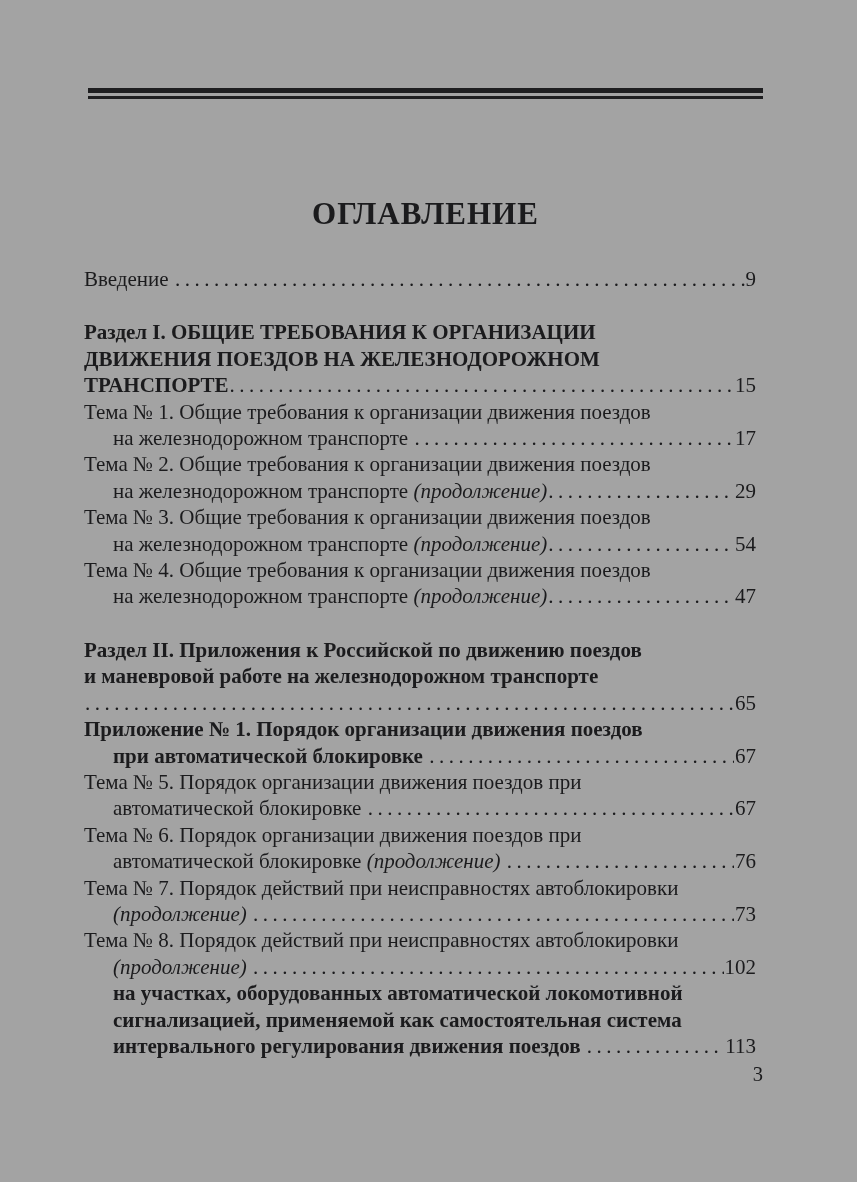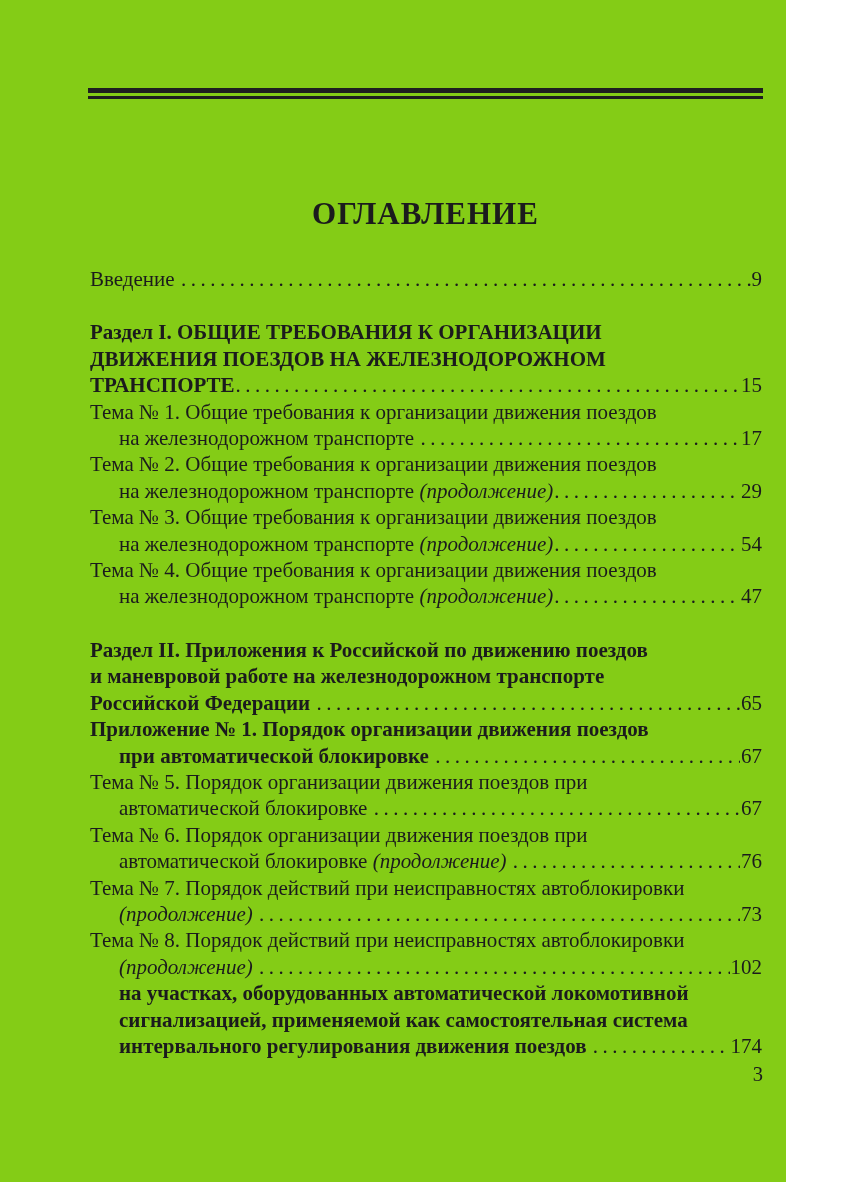--- a/index.html
+++ b/index.html
@@ -1,20 +1,20 @@
 <!DOCTYPE html>
 <html><head>
 <meta charset="utf-8">
 <style>
   html, body { margin: 0; padding: 0; background: #ffffff; }
   .page {
     position: relative;
-    width: 786px;
+    width: 857px;
     height: 1182px;
-    background: #84cc16;
+    background: #a3a3a3;
     font-family: "Liberation Serif", "DejaVu Serif", serif;
     color: #1b1b1d;
     overflow: hidden;
   }
   .rule {
     position: absolute;
     left: 88px;
     top: 88px;
     width: 675px;
   }
@@ -27,21 +27,21 @@
     top: 196px;
     width: 675px;
     text-align: center;
     font-weight: bold;
     font-size: 31px;
     letter-spacing: 1px;
     white-space: nowrap;
   }
   .toc {
     position: absolute;
-    left: 90px;
+    left: 84px;
     top: 266px;
     width: 672px;
     font-size: 21px;
     line-height: 26.4px;
   }
   .entry.bold { font-weight: bold; }
   .entry.gap-before { margin-top: 27px; }
   .line {
     display: flex;
     align-items: baseline;
@@ -107,21 +107,21 @@
         <div class="line"><span class="txt"><span>Тема № 3. Общие требования к организации движения поездов</span></span></div>
         <div class="line indent"><span class="txt"><span>на железнодорожном транспорте </span><span class="ital">(продолжение)</span></span><span class="leader">......................................................................................................................................................</span><span class="page-num">54</span></div>
       </div>
       <div class="entry">
         <div class="line"><span class="txt"><span>Тема № 4. Общие требования к организации движения поездов</span></span></div>
         <div class="line indent"><span class="txt"><span>на железнодорожном транспорте </span><span class="ital">(продолжение)</span></span><span class="leader">......................................................................................................................................................</span><span class="page-num">47</span></div>
       </div>
       <div class="entry bold gap-before">
         <div class="line"><span class="txt"><span>Раздел II. Приложения к Российской по движению поездов</span></span></div>
         <div class="line"><span class="txt"><span>и маневровой работе на железнодорожном транспорте</span></span></div>
-        <div class="line"><span class="txt"><span>Российской Федерации </span></span><span class="leader">......................................................................................................................................................</span><span class="page-num">65</span></div>
+        <div class="line"><span class="leader">......................................................................................................................................................</span><span class="page-num">65</span></div>
       </div>
       <div class="entry bold">
         <div class="line"><span class="txt"><span>Приложение № 1. Порядок организации движения поездов</span></span></div>
         <div class="line indent"><span class="txt"><span>при автоматической блокировке </span></span><span class="leader">......................................................................................................................................................</span><span class="page-num">67</span></div>
       </div>
       <div class="entry">
         <div class="line"><span class="txt"><span>Тема № 5. Порядок организации движения поездов при</span></span></div>
         <div class="line indent"><span class="txt"><span>автоматической блокировке </span></span><span class="leader">......................................................................................................................................................</span><span class="page-num">67</span></div>
       </div>
       <div class="entry">
@@ -132,19 +132,19 @@
         <div class="line"><span class="txt"><span>Тема № 7. Порядок действий при неисправностях автоблокировки</span></span></div>
         <div class="line indent"><span class="txt"><span class="ital">(продолжение) </span></span><span class="leader">......................................................................................................................................................</span><span class="page-num">73</span></div>
       </div>
       <div class="entry">
         <div class="line"><span class="txt"><span>Тема № 8. Порядок действий при неисправностях автоблокировки</span></span></div>
         <div class="line indent"><span class="txt"><span class="ital">(продолжение) </span></span><span class="leader">......................................................................................................................................................</span><span class="page-num">102</span></div>
       </div>
       <div class="entry bold">
         <div class="line indent"><span class="txt"><span>на участках, оборудованных автоматической локомотивной</span></span></div>
         <div class="line indent"><span class="txt"><span>сигнализацией, применяемой как самостоятельная система</span></span></div>
-        <div class="line indent"><span class="txt"><span>интервального регулирования движения поездов </span></span><span class="leader">......................................................................................................................................................</span><span class="page-num">174</span></div>
+        <div class="line indent"><span class="txt"><span>интервального регулирования движения поездов </span></span><span class="leader">......................................................................................................................................................</span><span class="page-num">113</span></div>
       </div>
     </div>
 
   <div class="footer-num">3</div>
 
 </div>
 
 </body></html>

